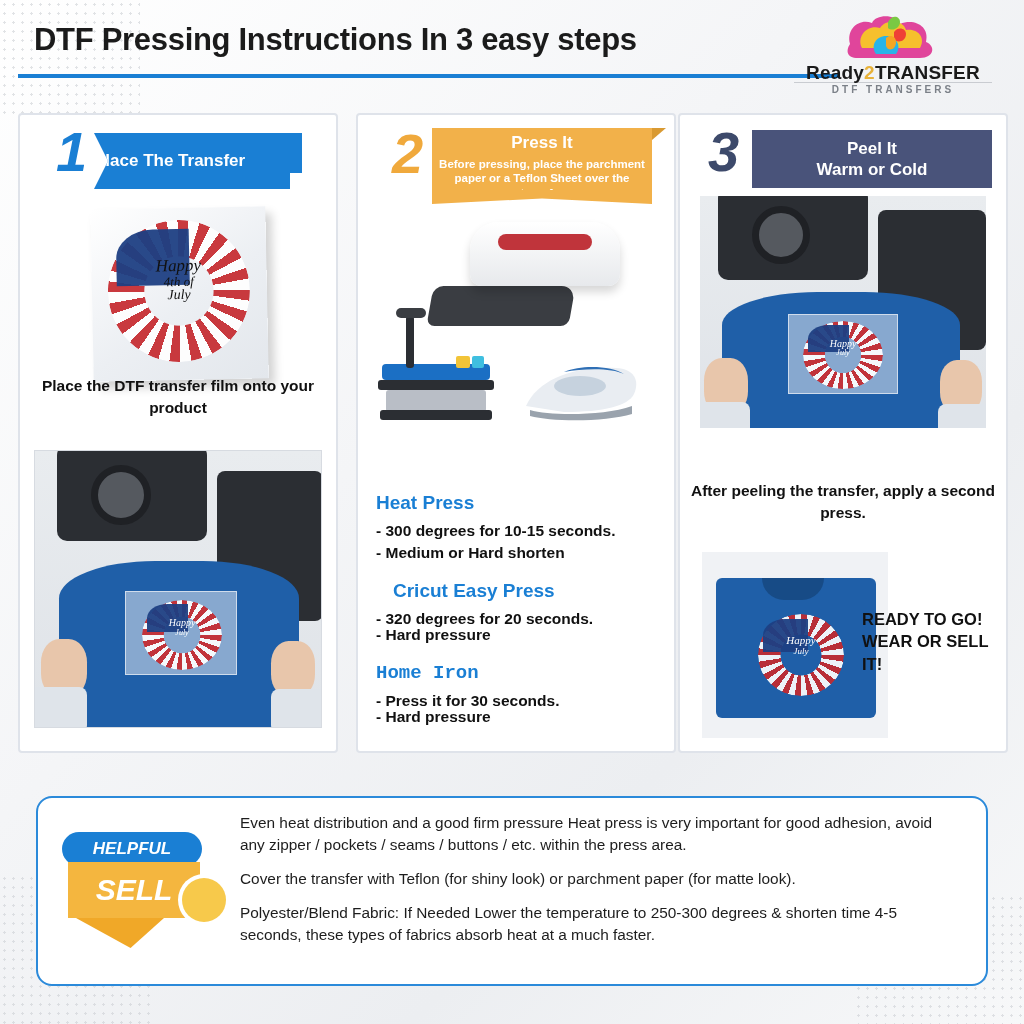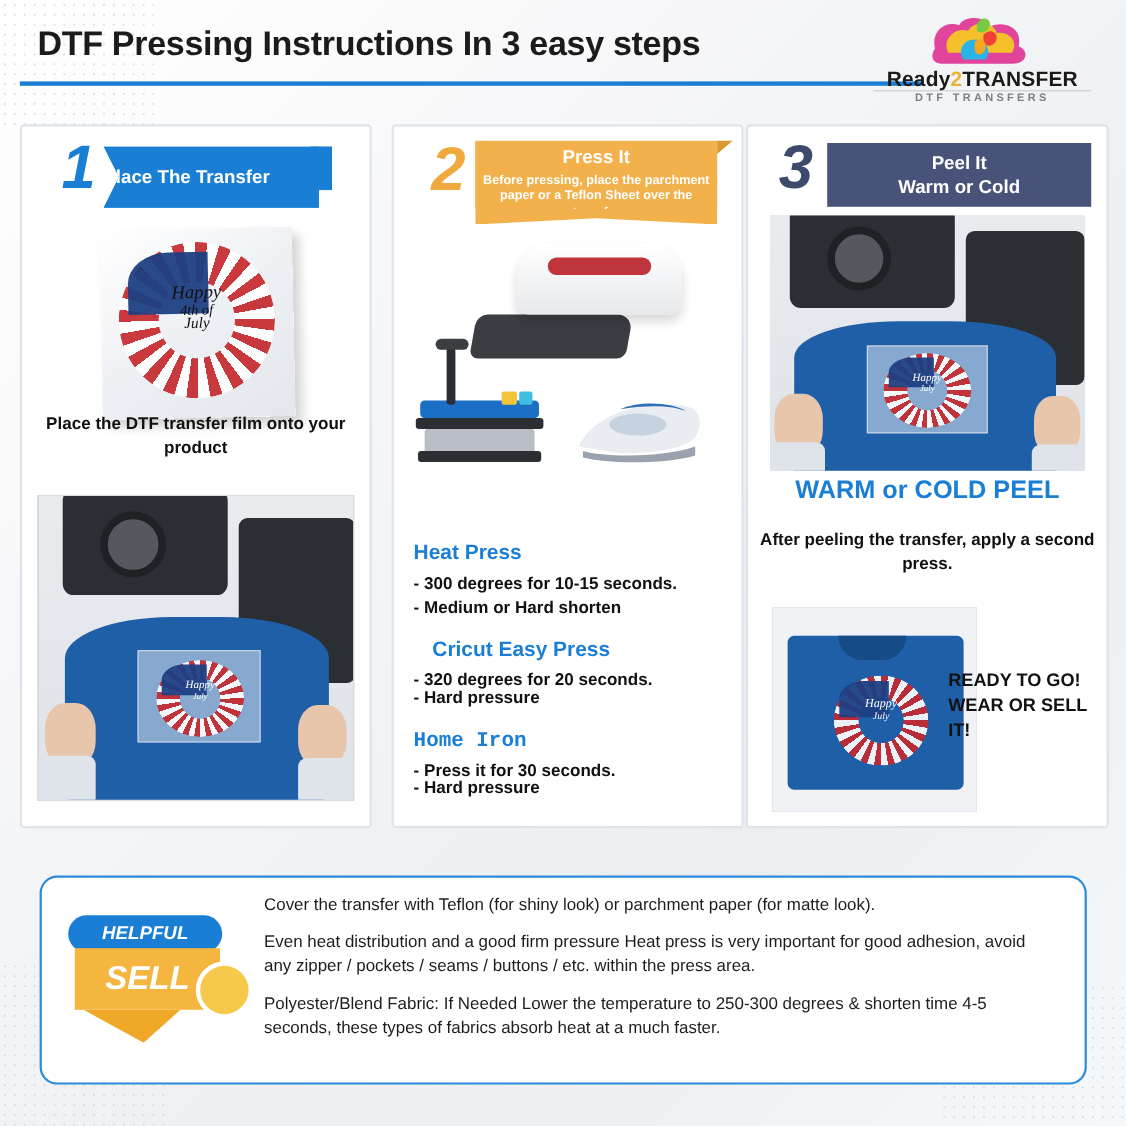--- a/index.html
+++ b/index.html
@@ -370,21 +370,20 @@
           <div style="font-size:8px;">July</div>
         </div>
       </div>
     </div>
     <div class="hand" style="left:4px;top:162px;width:44px;height:56px;"></div>
     <div class="hand" style="right:4px;top:164px;width:42px;height:54px;"></div>
     <div class="sleeve" style="left:-12px;top:206px;width:62px;height:40px;"></div>
     <div class="sleeve" style="right:-12px;top:208px;width:60px;height:38px;"></div>
   </div>
 
-  <div class="warm">WARM or COLD PEEL</div>
   <div class="capt p3cap">After peeling the transfer, apply a second press.</div>
 
   <div class="photo ph-fold">
     <div style="position:absolute;inset:0;background:#f0f2f5;"></div>
     <div style="position:absolute;left:14px;top:26px;width:160px;height:140px;background:#1f5fa8;border-radius:6px;"></div>
     <div style="position:absolute;left:60px;top:26px;width:62px;height:22px;border-radius:0 0 30px 30px;background:#174b86;"></div>
     <div class="art-sf" style="left:56px;top:62px;width:86px;height:82px;">
       <div class="petals"></div>
       <div class="blue"></div>
       <div class="script" style="font-size:11px;color:#fff;">
@@ -397,18 +396,18 @@
   <div class="ready">READY TO GO! WEAR OR SELL IT!</div>
 
   <div class="tips"></div>
   <div class="tips-badge">
     <div class="tb-tail"></div>
     <div class="tb-top">HELPFUL</div>
     <div class="tb-body">SELL</div>
     <div class="tb-sun"></div>
   </div>
   <div class="tips-text">
+    <p>Even heat distribution and a good firm pressure Heat press is very important for good adhesion, avoid any zipper / pockets / seams / buttons / etc. within the press area.</p>
     <p>Cover the transfer with Teflon (for shiny look) or parchment paper (for matte look).</p>
-    <p>Even heat distribution and a good firm pressure Heat press is very important for good adhesion, avoid any zipper / pockets / seams / buttons / etc. within the press area.</p>
     <p>Polyester/Blend Fabric: If Needed Lower the temperature to 250-300 degrees &amp; shorten time 4-5 seconds, these types of fabrics absorb heat at a much faster.</p>
   </div>
 
 </div>
 
 </body></html>

